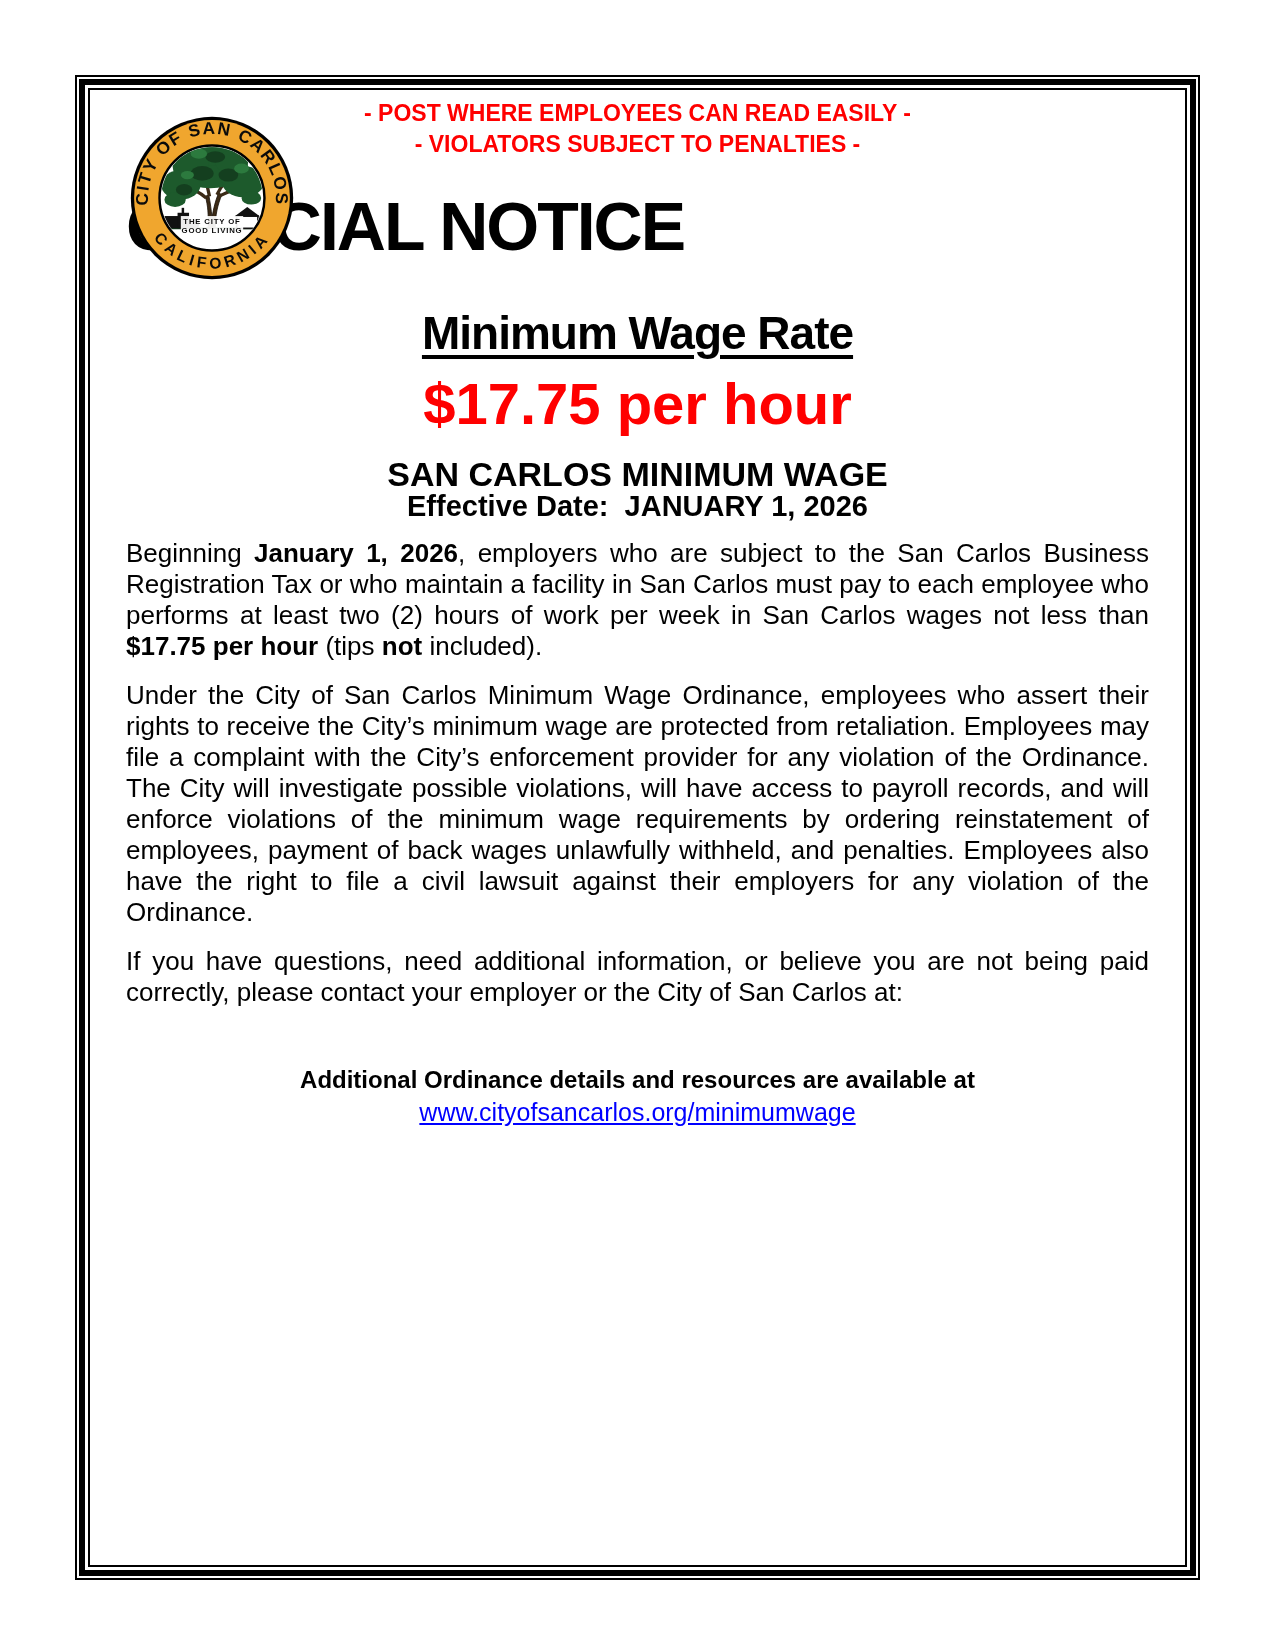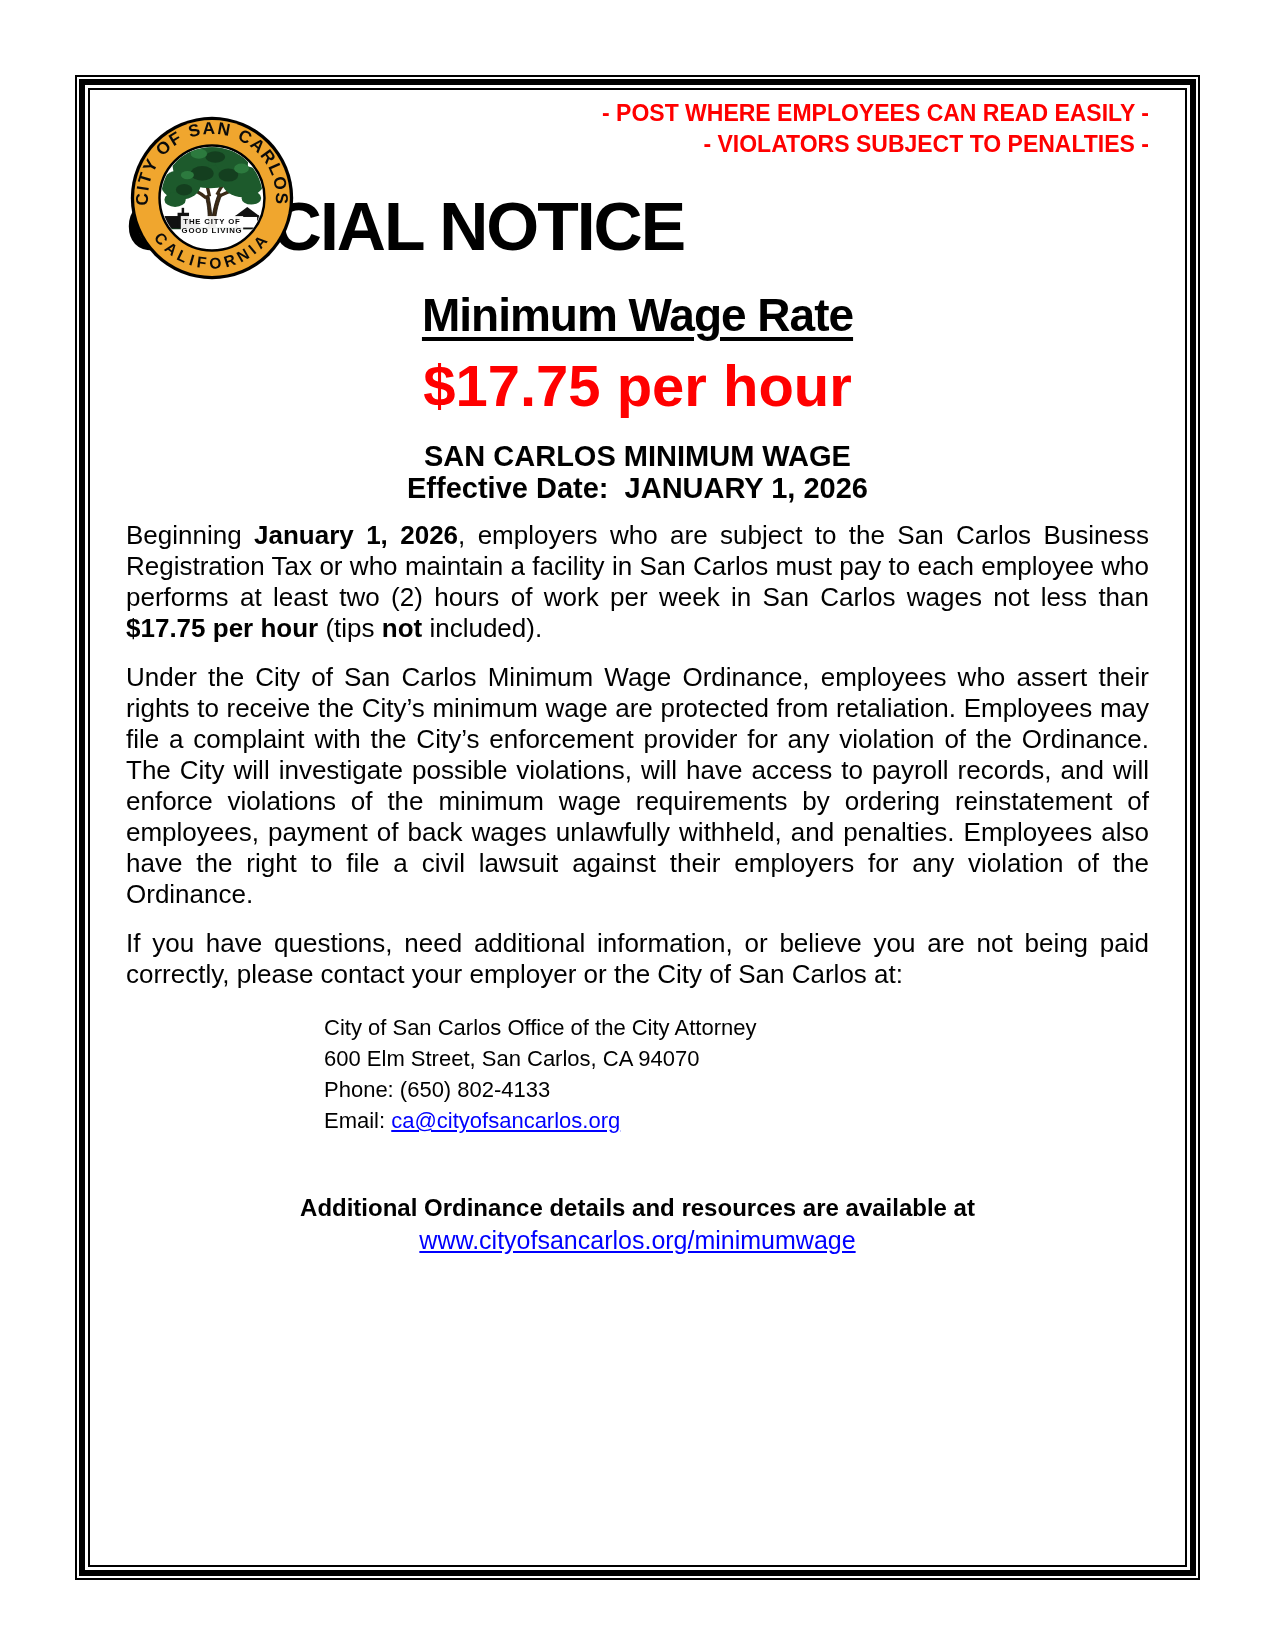--- a/index.html
+++ b/index.html
@@ -20,31 +20,31 @@
   .frame-mid { border: 6px solid #000; padding: 3px; width: 100%; height: 100%; }
   .frame-inner { border: 2px solid #000; width: 100%; height: 100%; position: relative; overflow: hidden; }
 
   .content { padding: 8px 36px 0 36px; position: relative; width: 100%; height: 100%; }
 
   
   .seal {
     position: absolute; left: 40px; top: 26px;
     width: 164px; height: 164px;
   }
-  .warn { text-align: right; color: #ff0000; font-weight: bold;
+  .warn { text-align: center; color: #ff0000; font-weight: bold;
           font-size: 23px; line-height: 31px; }
   .official { font-weight: bold; font-size: 68px;
               letter-spacing: -2px; line-height: 80px; margin-top: 26px; }
-  .mwr-wrap { text-align: center; margin-top: 22px; }
+  .mwr-wrap { text-align: center; margin-top: 40px; }
   .mwr { display: inline-block; font-weight: bold; font-size: 46px; line-height: 54px;
          letter-spacing: -1px;
          text-decoration: underline; text-decoration-thickness: 4px; text-underline-offset: 6px; }
   .rate { text-align: center; color: #ff0000; font-weight: bold; font-size: 58px;
           line-height: 64px; margin-top: 12px; }
-  .program { text-align: center; font-weight: bold; font-size: 29px; line-height: 32px; margin-top: 22px; }
+  .program { text-align: center; font-weight: bold; font-size: 34px; line-height: 32px; margin-top: 22px; }
   .effective { text-align: center; font-weight: bold; font-size: 29px; line-height: 32px; }
 
   
   .para { font-size: 26px; line-height: 31px; text-align: justify; margin: 0; margin-top: 18px; }
   .para.first { margin-top: 16px; }
   .para b { font-weight: bold; }
 
   .contact { margin-top: 22px; margin-left: 198px; font-size: 22px; line-height: 31px; }
   a.doclink { color: #0000ff; text-decoration: underline; cursor: pointer; }
 
@@ -135,26 +135,20 @@
     <div class="program">SAN CARLOS MINIMUM WAGE</div>
     <div class="effective">Effective Date:&nbsp; JANUARY 1, 2026</div>
 
     <p class="para first"><span>Beginning </span><b>January 1, 2026</b><span>, employers who are subject to the San Carlos Business Registration Tax or who maintain a facility in San Carlos must pay to each employee who performs at least two (2) hours of work per week in San Carlos wages not less than </span><b>$17.75 per hour</b><span> (tips </span><b>not</b><span> included).</span></p>
 
 
     <p class="para">Under the City of San Carlos Minimum Wage Ordinance, employees who assert their rights to receive the City’s minimum wage are protected from retaliation. Employees may file a complaint with the City’s enforcement provider for any violation of the Ordinance. The City will investigate possible violations, will have access to payroll records, and will enforce violations of the minimum wage requirements by ordering reinstatement of employees, payment of back wages unlawfully withheld, and penalties. Employees also have the right to file a civil lawsuit against their employers for any violation of the Ordinance.</p>
 
     <p class="para">If you have questions, need additional information, or believe you are not being paid correctly, please contact your employer or the City of San Carlos at:</p>
 
-    <div class="contact">
-      <div>City of San Carlos Office of the City Attorney</div>
-      <div>600 Elm Street, San Carlos, CA 94070</div>
-      <div>Phone: (650) 802-4133</div>
-      <div><span>Email:</span> <a class="doclink">ca@cityofsancarlos.org</a></div>
-    </div>
 
     <div class="footer-note">Additional Ordinance details and resources are available at</div>
     <div class="footer-link"><a class="doclink">www.cityofsancarlos.org/minimumwage</a></div>
 
    </div>
   </div>
  </div>
 </div>
 
 </body></html>

